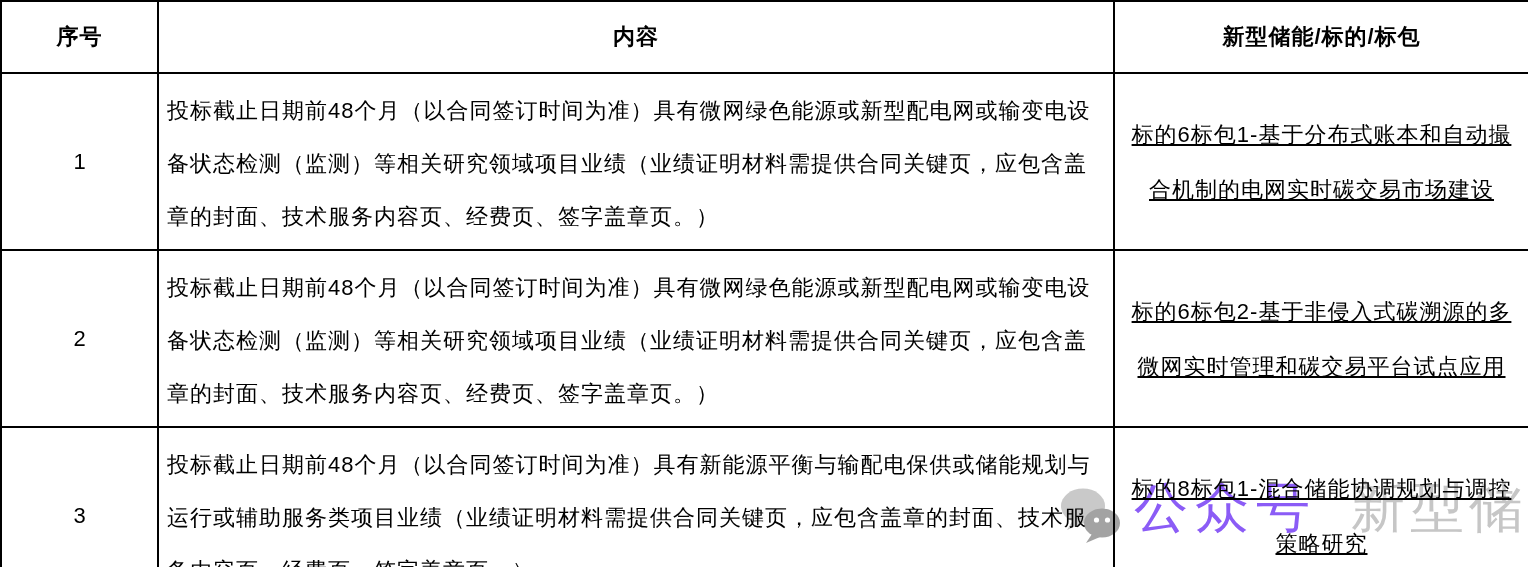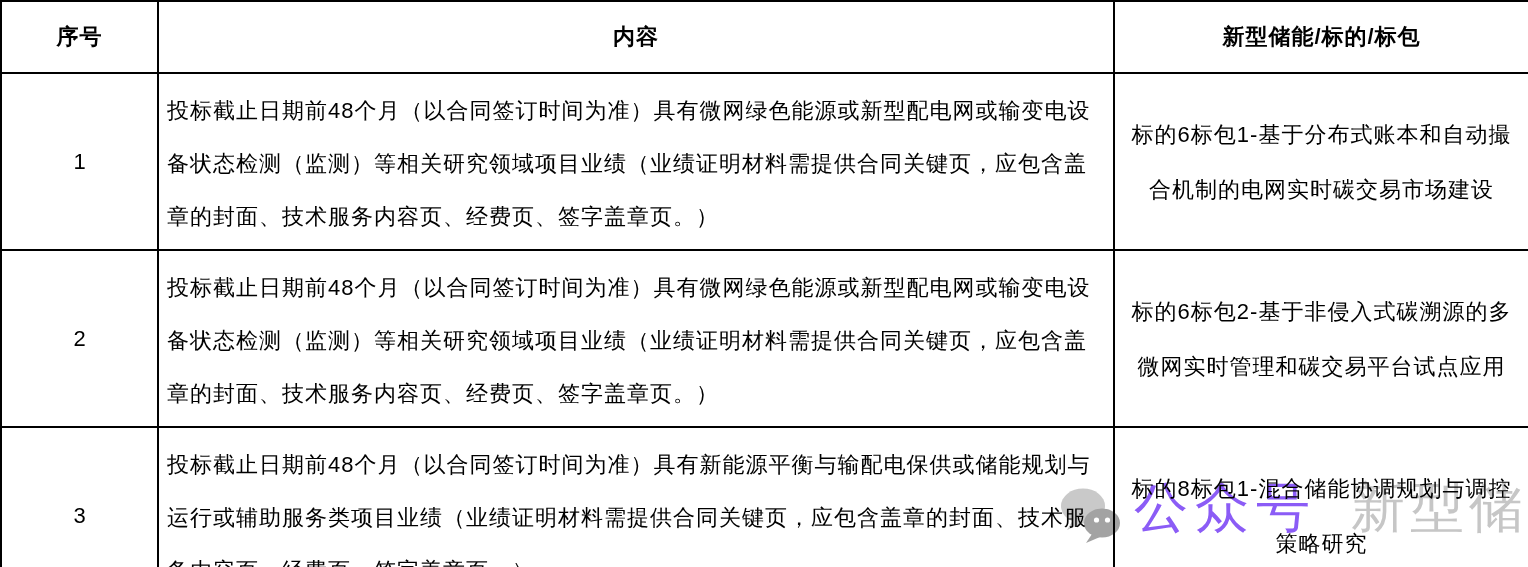--- a/index.html
+++ b/index.html
@@ -79,20 +79,21 @@
     letter-spacing: 1px;
     line-height: 53px;
     padding: 10px 4px 6px 8px;
   }
   td.cell-package {
     text-align: center;
     font-size: 22px;
     letter-spacing: 1px;
     line-height: 55px;
     padding: 0 10px;
+    text-decoration: underline;
   }
 </style>
 </head>
 <body>
 
 <div class="watermark">
   <span class="wm-icon">
     <svg width="66" height="58" viewBox="0 0 66 58" aria-hidden="true">
       <ellipse cx="25" cy="20" rx="22" ry="17.5" fill="#c9c9c9"></ellipse>
       <path d="M15 34 L9 44 L25 37 Z" fill="#c9c9c9"></path>

